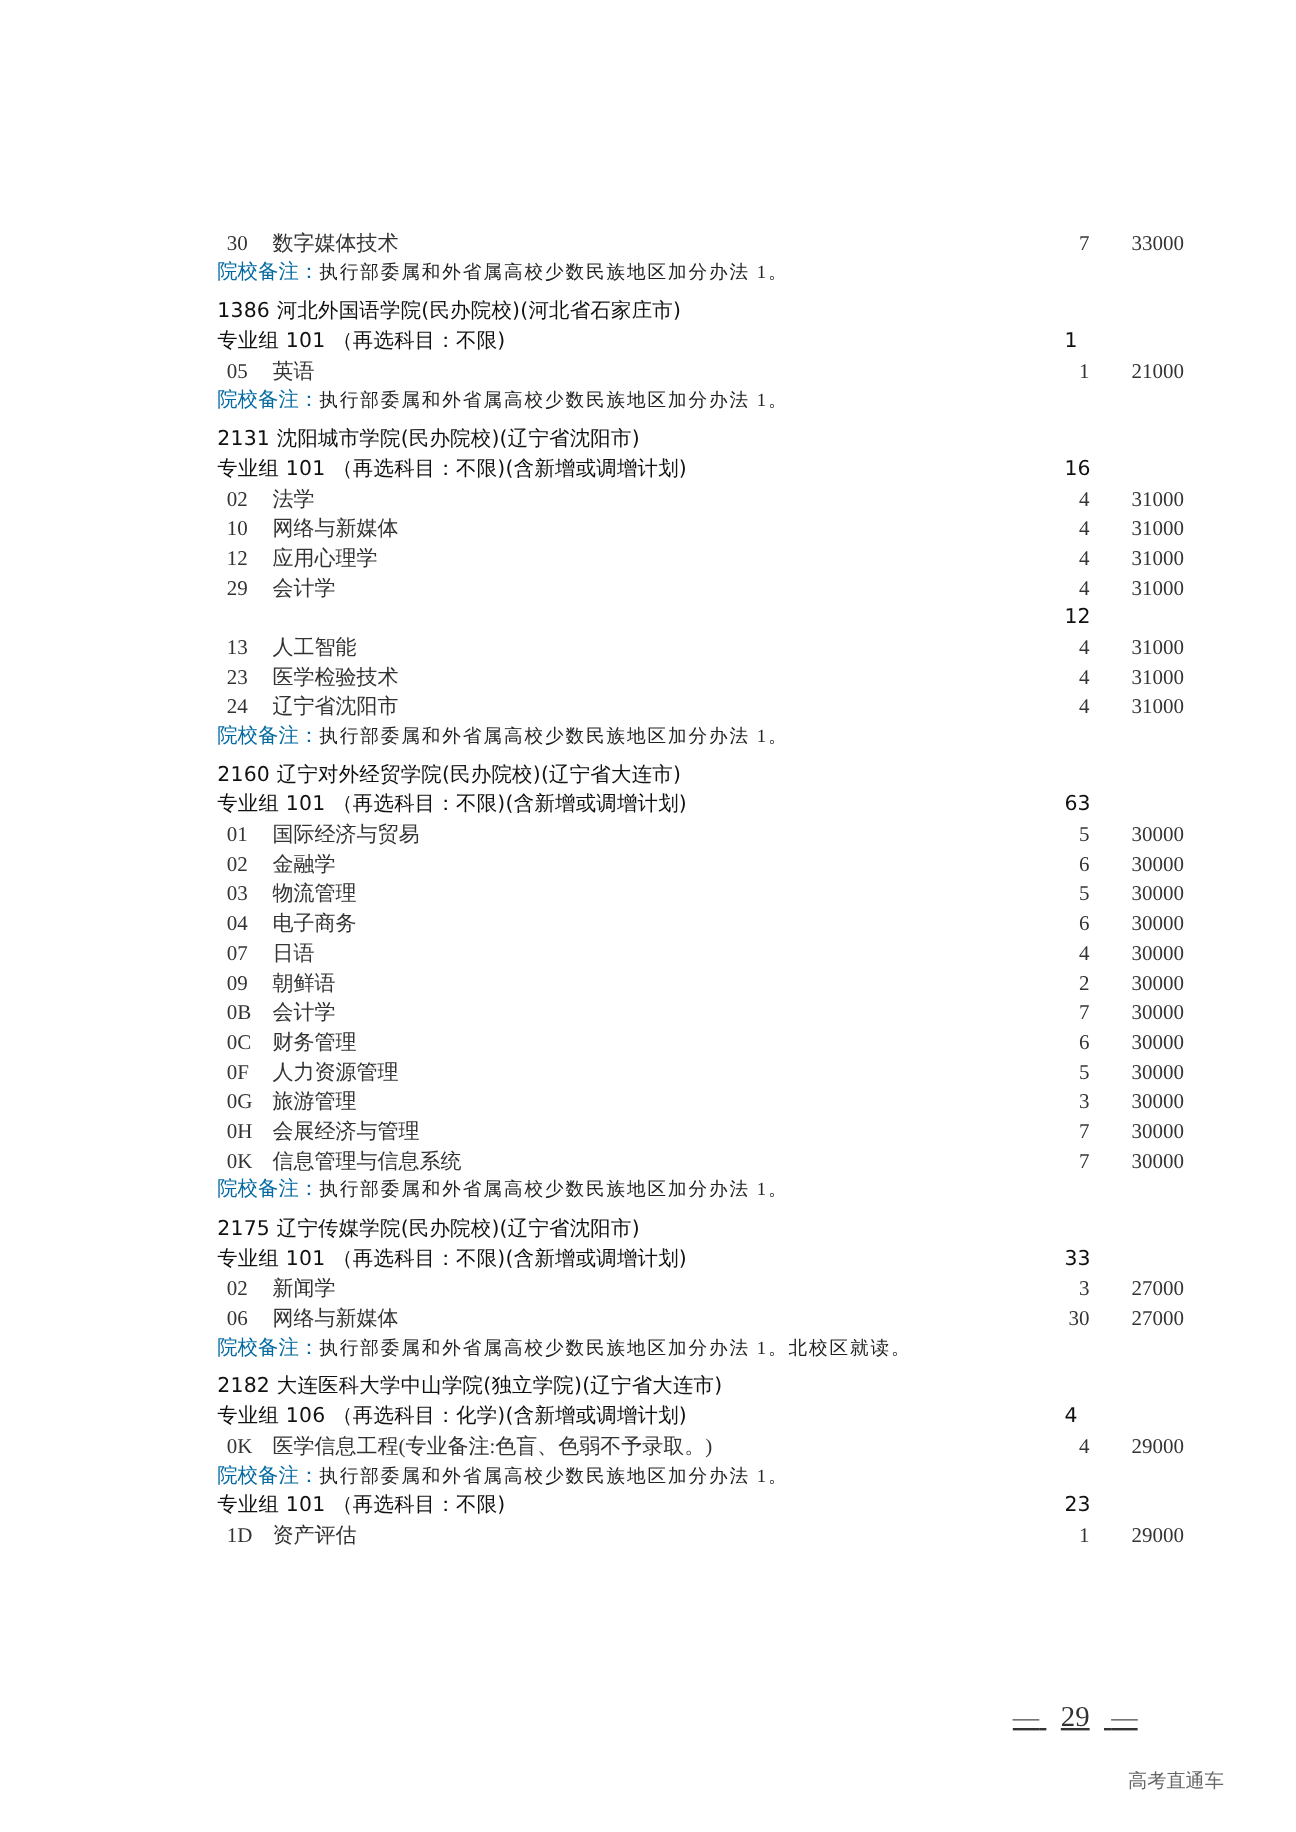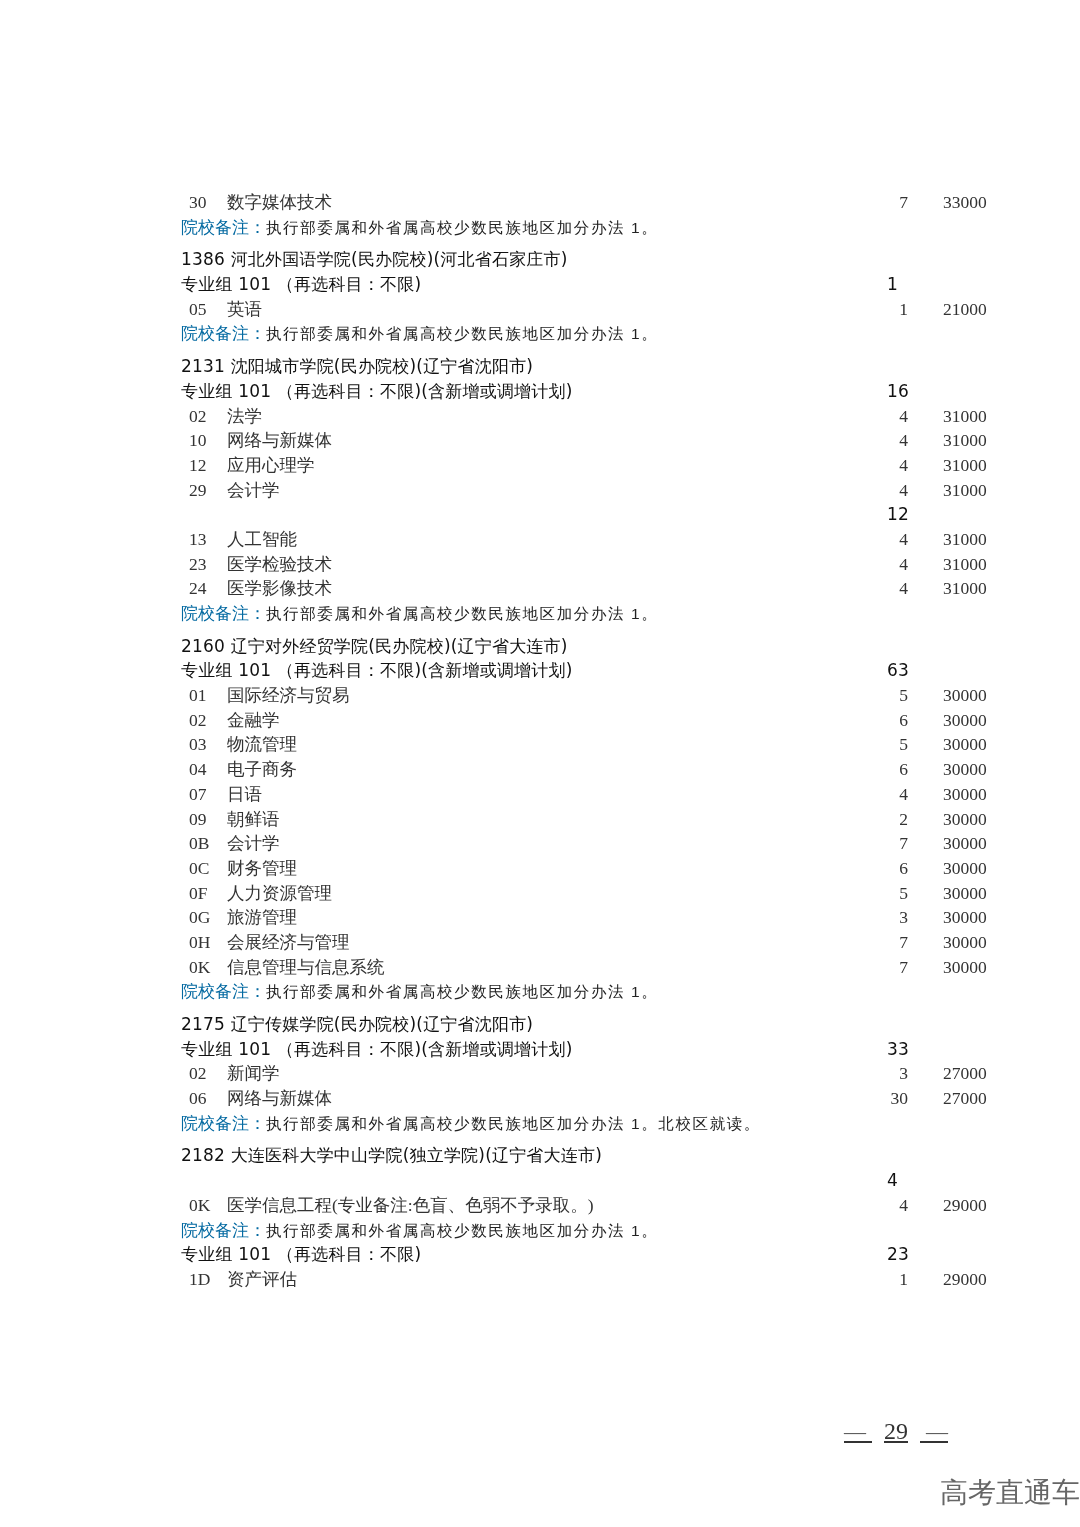--- a/index.html
+++ b/index.html
@@ -41,42 +41,42 @@
     }
     .major .label, .major .count, .major .fee {
       font-family: "Liberation Serif", "DejaVu Serif", serif;
       color: #333;
       font-size: 17.5px;
     }
     .major .label { left: 8px; }
     .major .code { display: inline-block; min-width: 30px; margin-right: 8px; }
     .note .label { color: #222; }
     .note .note-key { font-family: "DejaVu Sans", "Liberation Sans", sans-serif; color: #0369a1; }
-    .note .note-val { font-family: Liberation Sans, sans-serif; letter-spacing: 1.6px; font-size: 15.5px; color: #222; }
+    .note .note-val { font-family: Liberation Serif, serif; letter-spacing: 1.6px; font-size: 15.5px; color: #222; }
 
     .school { margin-top: 8px; }
     .school:first-child { margin-top: 0; }
 
     #page-number {
       position: absolute;
       left: 844px;
       top: 1418px;
       font-family: "Liberation Serif", "DejaVu Serif", serif;
       font-size: 24px;
       color: #333;
       white-space: nowrap;
       text-decoration: underline;
     }
     #page-number .dash { color: #555; font-size: 22px; }
     #watermark {
       position: absolute;
       left: 940px;
       top: 1474px;
       font-family: "DejaVu Sans", "Liberation Sans", sans-serif;
-      font-size: 28px;
+      font-size: 16px;
       color: #666;
       white-space: nowrap;
     }
   </style>
 </head>
 <body>
 
 <div id="doc">
     <div class="row major">
       <span class="label"><span class="code">30</span><span>数字媒体技术</span></span>
@@ -135,21 +135,21 @@
       <span class="label"><span class="code">13</span><span>人工智能</span></span>
       <span class="count">4</span>
       <span class="fee">31000</span>
     </div>
     <div class="row major">
       <span class="label"><span class="code">23</span><span>医学检验技术</span></span>
       <span class="count">4</span>
       <span class="fee">31000</span>
     </div>
     <div class="row major">
-      <span class="label"><span class="code">24</span><span>医学影像技术</span></span>
+      <span class="label"><span class="code">24</span><span>辽宁省沈阳市</span></span>
       <span class="count">4</span>
       <span class="fee">31000</span>
     </div>
     <div class="row note">
       <span class="label"><span class="note-key">院校备注：</span><span class="note-val">执行部委属和外省属高校少数民族地区加分办法 1。</span></span>
     </div>
     <div class="row school">
       <span class="label">2160  辽宁对外经贸学院(民办院校)(辽宁省大连市)</span>
     </div>
     <div class="row group">
@@ -236,20 +236,21 @@
       <span class="count">30</span>
       <span class="fee">27000</span>
     </div>
     <div class="row note">
       <span class="label"><span class="note-key">院校备注：</span><span class="note-val">执行部委属和外省属高校少数民族地区加分办法 1。北校区就读。</span></span>
     </div>
     <div class="row school">
       <span class="label">2182  大连医科大学中山学院(独立学院)(辽宁省大连市)</span>
     </div>
     <div class="row group">
+      <span class="label">专业组 106 （再选科目：化学)(含新增或调增计划)</span>
       <span class="count hdr">4</span>
     </div>
     <div class="row major">
       <span class="label"><span class="code">0K</span><span>医学信息工程(专业备注:色盲、色弱不予录取。)</span></span>
       <span class="count">4</span>
       <span class="fee">29000</span>
     </div>
     <div class="row note">
       <span class="label"><span class="note-key">院校备注：</span><span class="note-val">执行部委属和外省属高校少数民族地区加分办法 1。</span></span>
     </div>

